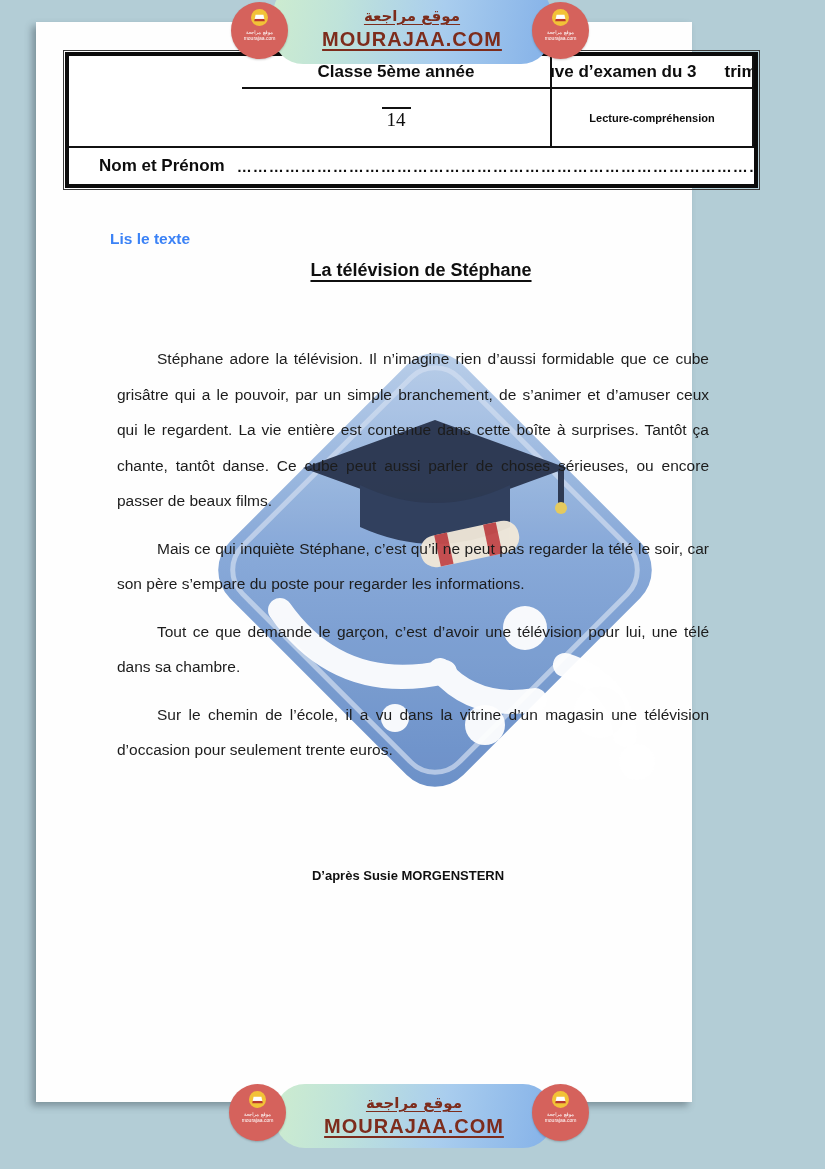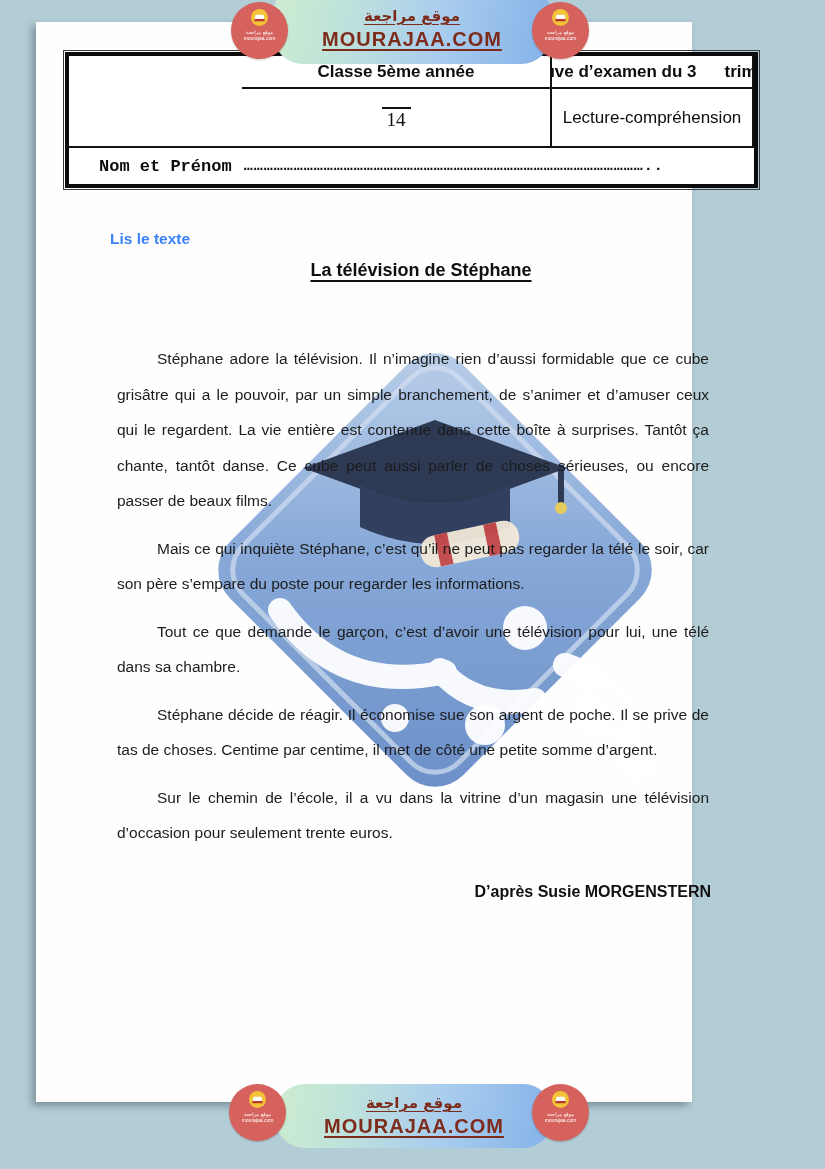--- a/index.html
+++ b/index.html
@@ -39,36 +39,36 @@
   
   .htable{position:absolute;left:29px;top:30px;width:685px;z-index:4;background:#fff;
     border:4px solid #0b0b0b;outline:1px solid #3a3a3a;outline-offset:1px;
     display:grid;grid-template-columns:173px 310px 1fr;grid-template-rows:33px 59px 36px;
     color:#0d0d0d;}
   .hcell{display:flex;align-items:center;justify-content:center;background:#fff;}
   .b-r{border-right:2px solid #111;} .b-b{border-bottom:2px solid #111;}
   .cell-class{font-weight:bold;font-size:17px;}
   .cell-exam{font-weight:bold;font-size:17px;white-space:nowrap;overflow:hidden;}
   .cell-exam sup{font-size:11px;opacity:0;margin:0 3px;}
-  .cell-subject{font-weight:normal;font-size:17px;text-align:center;}
+  .cell-subject{font-weight:bold;font-size:11px;text-align:center;}
   .cell-score{font-family:"Liberation Serif",serif;font-size:19px;}
   .score-frac{border-top:2px solid #111;padding:2px 5px 0 5px;line-height:18px;}
   .cell-empty{grid-row:1 / 3;}
-  .name-row{grid-column:1 / 4;display:flex;align-items:center;padding-left:30px;gap:12px;overflow:hidden;font-family:Liberation Mono, monospace;}
+  .name-row{grid-column:1 / 4;display:flex;align-items:center;padding-left:30px;gap:12px;overflow:hidden;}
   .name-label{font-weight:bold;font-size:17px;white-space:nowrap;}
   .name-dots{font-weight:bold;font-size:15px;letter-spacing:1px;white-space:nowrap;overflow:hidden;flex:1;}
   .instruction{position:absolute;left:74px;top:208px;font-weight:bold;font-size:15.5px;z-index:2;color:#3b82f6;}
   .title{position:absolute;left:69px;top:238px;width:616px;text-align:center;font-weight:bold;
     font-size:18px;color:#0f0f0f;z-index:2;}
   .title span{text-decoration:underline;text-underline-offset:4px;text-decoration-thickness:2px;margin-left:16px;}
   .textblock{position:absolute;left:69px;top:307px;width:616px;z-index:2;}
   .textblock p{margin:12px;text-indent:40px;text-align:justify;font-size:15.5px;line-height:35.5px;
     color:#1c1c1c;}
-  .author{position:absolute;left:69px;top:846px;width:616px;text-align:right;padding-right:10px;
-    box-sizing:border-box;font-weight:bold;font-size:16px;color:#101010;z-index:2;margin-top:15px;}
+  .author{position:absolute;left:69px;top:846px;width:616px;text-align:center;padding-right:10px;
+    box-sizing:border-box;font-weight:bold;font-size:13px;color:#101010;z-index:2;}
 </style>
 </head>
 <body>
 
 <div class="stage">
 
   <div class="paper">
 
     <svg class="watermark" viewBox="0 0 500 520" xmlns="http://www.w3.org/2000/svg">
       <defs>
@@ -132,21 +132,20 @@
     <div class="instruction">Lis le texte</div>
 
     <div class="title">
       <span>La télévision de Stéphane</span>
     </div>
 
     <div class="textblock">
       <p>Stéphane adore la télévision. Il n’imagine rien d’aussi formidable que ce cube grisâtre qui a le pouvoir, par un simple branchement, de s’animer et d’amuser ceux qui le regardent. La vie entière est contenue dans cette boîte à surprises. Tantôt ça chante, tantôt danse. Ce cube peut aussi parler de choses sérieuses, ou encore passer de beaux films.</p>
       <p>Mais ce qui inquiète Stéphane, c’est qu’il ne peut pas regarder la télé le soir, car son père s’empare du poste pour regarder les informations.</p>
       <p>Tout ce que demande le garçon, c’est d’avoir une télévision pour lui, une télé dans sa chambre.</p>
-      <p>Stéphane décide de réagir. Il économise sue son argent de poche. Il se prive de tas de choses. Centime par centime, il met de côté une petite somme d’argent.</p>
       <p>Sur le chemin de l’école, il a vu dans la vitrine d’un magasin une télévision d’occasion pour seulement trente euros.</p>
     </div>
 
     <div class="author">D’après Susie MORGENSTERN</div>
   </div>
 
   <div class="pill top">
     <div class="ar">موقع مراجعة</div>
     <div class="site">MOURAJAA.COM</div>
   </div>

